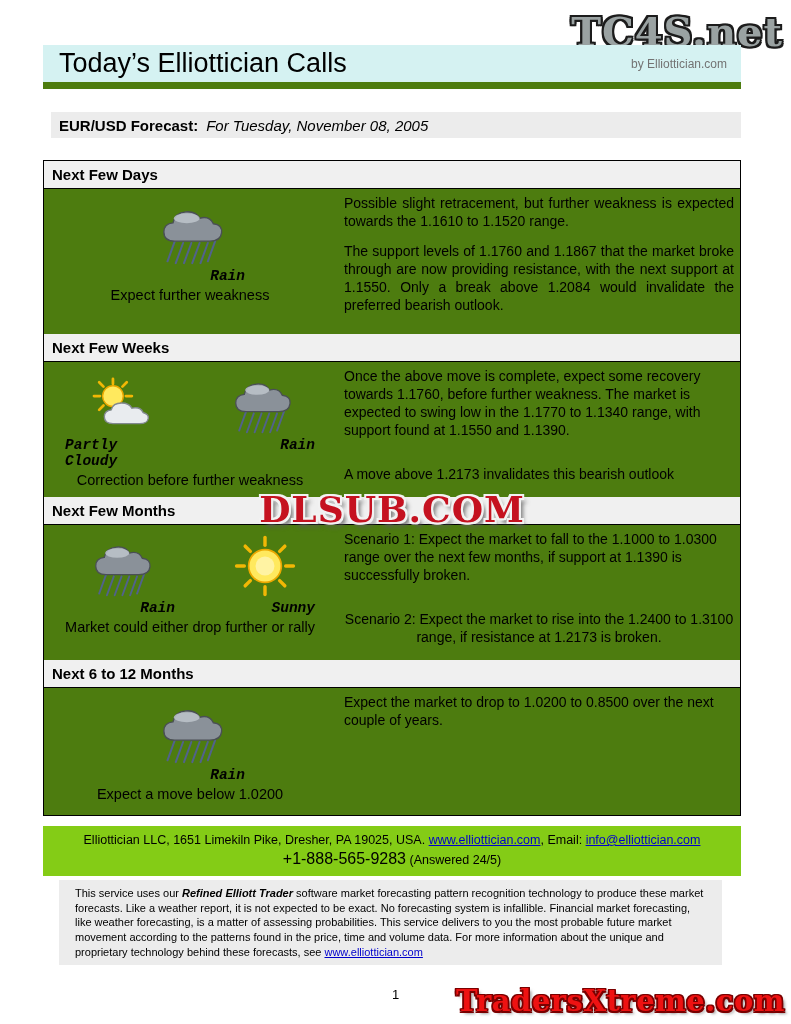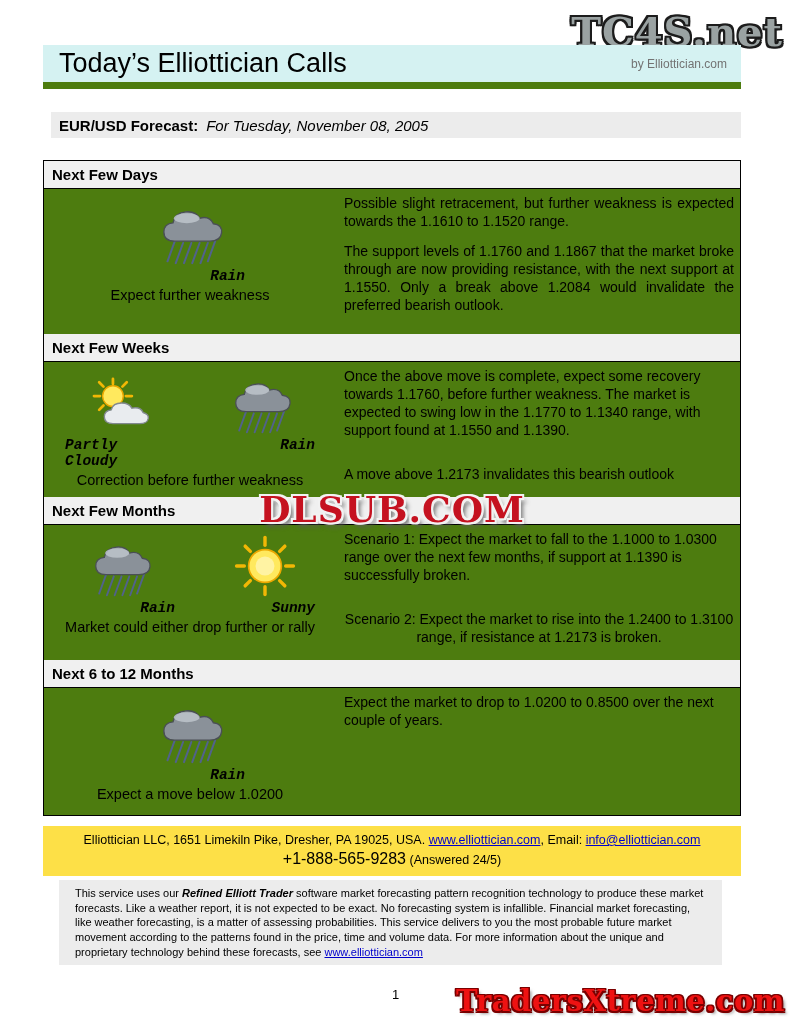--- a/index.html
+++ b/index.html
@@ -48,21 +48,21 @@
   .s2 p + p{margin-top:26px;}
   .s3 p + p{margin-top:26px;text-align:center;}
 
   
   .watermark{position:absolute;left:50%;top:-9px;transform:translateX(-50%);z-index:5;white-space:nowrap;
     font-family:"DejaVu Serif",serif;font-weight:bold;font-size:36px;color:#c51220;letter-spacing:1px;
     text-shadow:-2px -2px 0 #f2f2f2,2px -2px 0 #f2f2f2,-2px 2px 0 #f2f2f2,2px 2px 0 #f2f2f2,
       0 -2px 0 #f2f2f2,0 2px 0 #f2f2f2,-2px 0 0 #f2f2f2,2px 0 0 #f2f2f2,4px 5px 4px rgba(90,90,90,.8);}
 
   
-  .footer-bar{position:absolute;left:43px;top:826px;width:698px;height:50px;background:#fde047;
+  .footer-bar{position:absolute;left:43px;top:826px;width:698px;height:50px;background:#84cc16;
     text-align:center;padding-top:7px;box-sizing:border-box;}
   .addr{font-size:12.5px;}
   .phone-line{font-size:16px;margin-top:3px;}
   .phone-suffix{font-size:12.5px;text-align:center;}
   a.doc-link{color:#0000cc;text-decoration:underline;cursor:pointer;}
 
   
   .disclaimer{position:absolute;left:59px;top:880px;width:663px;background:#ececec;
     padding:6px 16px;box-sizing:border-box;font-size:11px;line-height:1.33;}
   .disc-bold{font-weight:bold;font-style:italic;}

